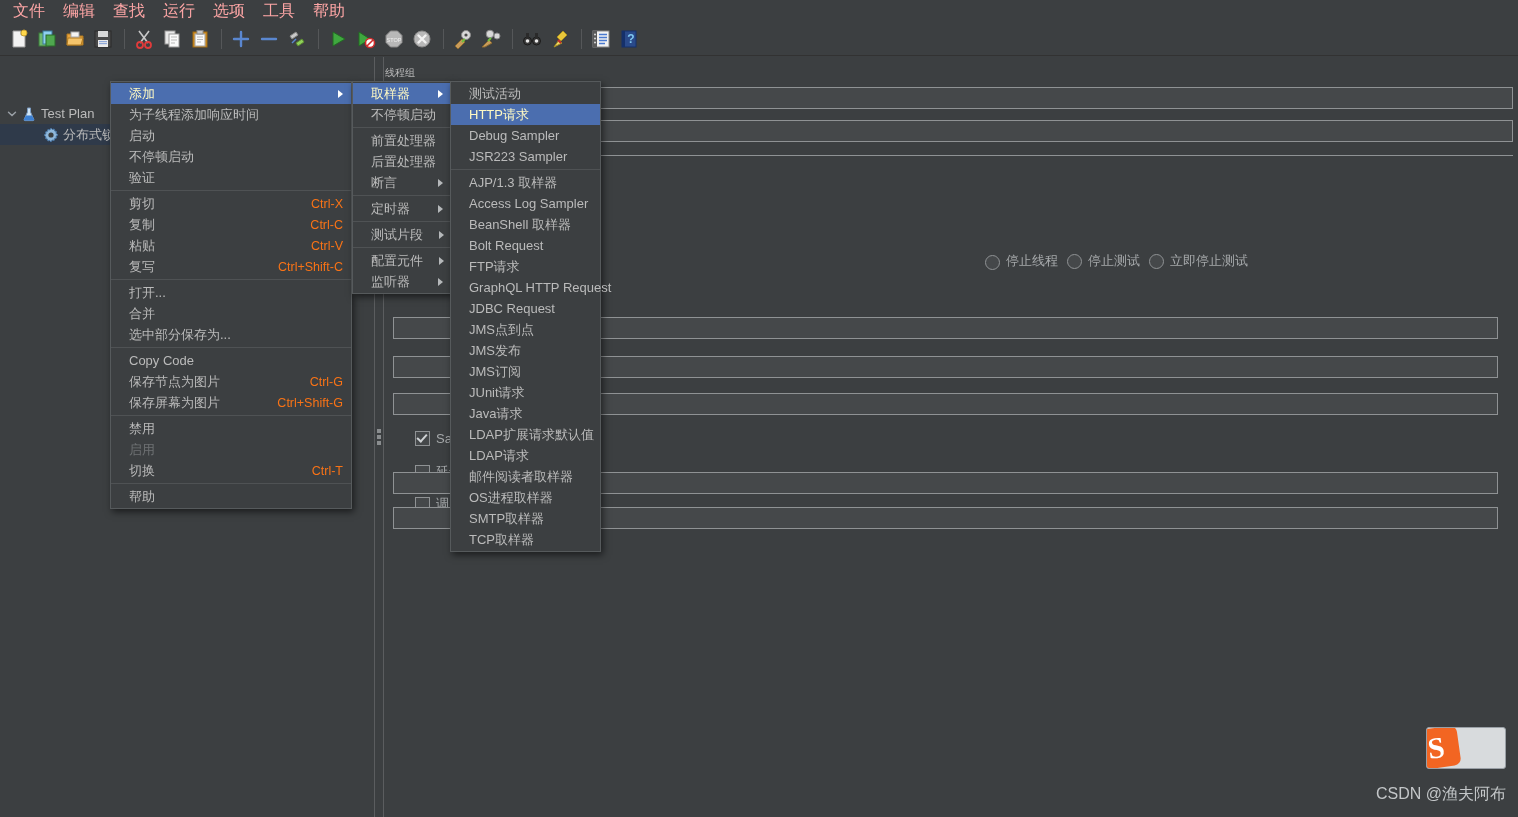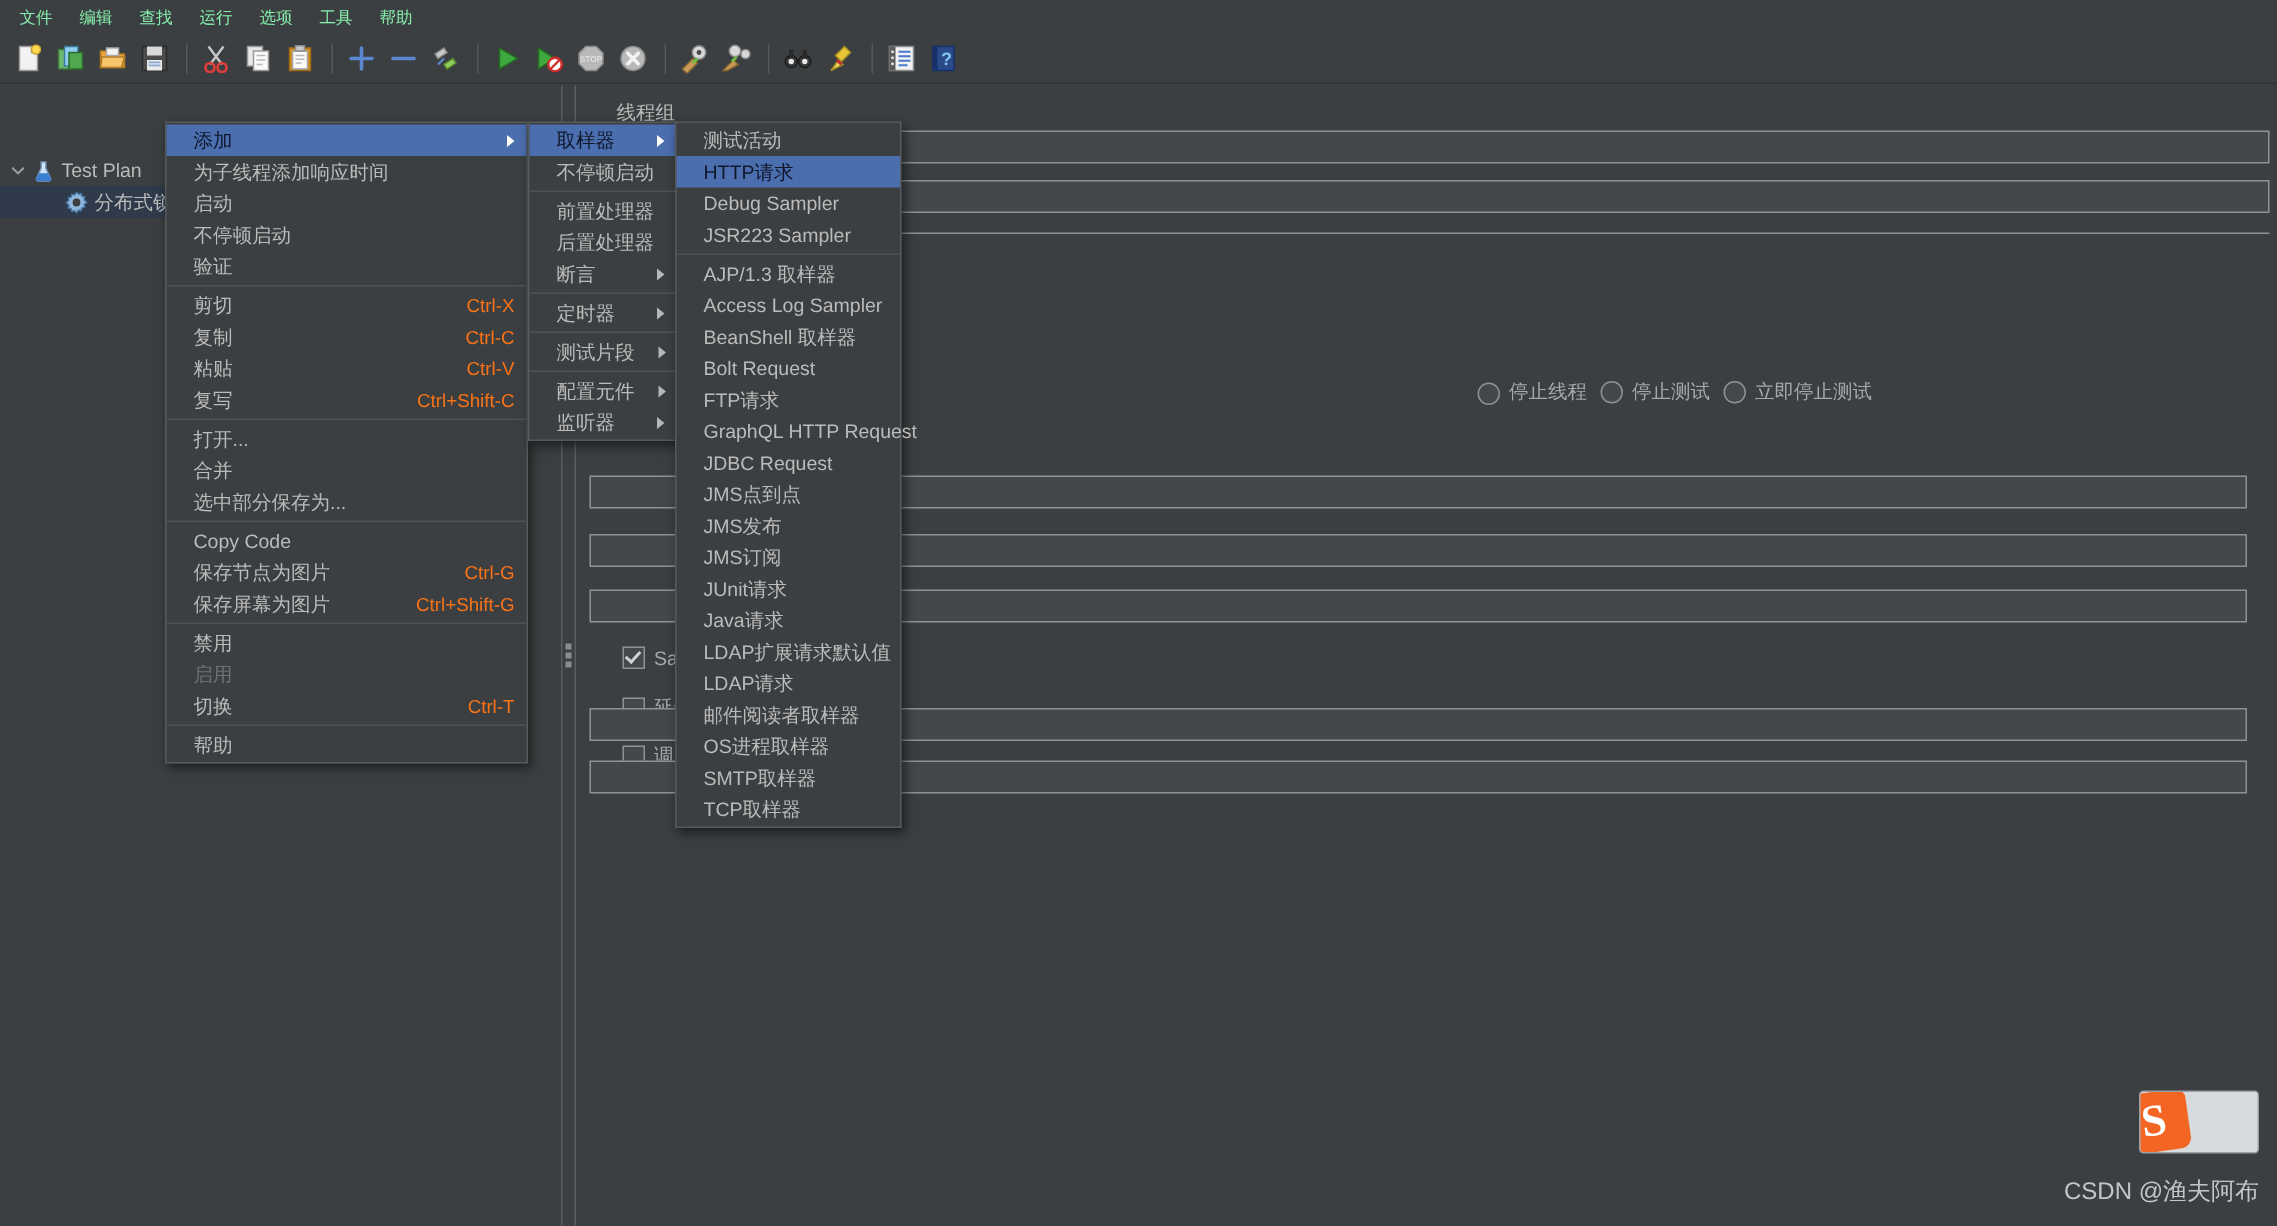--- a/index.html
+++ b/index.html
@@ -24,22 +24,22 @@
     position: absolute;
     left: 0; top: 0;
     width: 1518px; height: 23px;
     background: #3c3f41;
     display: flex;
     align-items: center;
     padding-left: 4px;
     box-sizing: border-box;
   }
   .menubar-item {
-    color: #86efac;
-    font-size: 11px;
+    color: #fca5a5;
+    font-size: 16px;
     padding: 2px 9px;
     cursor: default;
     white-space: nowrap;
   }
 
   
   .toolbar {
     position: absolute;
     left: 0; top: 23px;
     width: 1518px; height: 33px;
@@ -122,22 +122,22 @@
   
   .content {
     position: absolute;
     left: 385px; top: 57px;
     width: 1133px; height: 760px;
     background: #3c3f41;
     overflow: hidden;
   }
   .content-title {
     position: absolute;
-    left: 26px; top: 9px;
-    font-size: 13px;
+    left: 0; top: 9px;
+    font-size: 10px;
     color: #bbbbbb;
   }
   .form-label {
     position: absolute;
     font-size: 13px;
     color: #a6a9ab;
     white-space: nowrap;
   }
   .form-label.dim { color: #787a7c; }
   .textfield {
@@ -202,21 +202,21 @@
     display: flex;
     align-items: center;
     height: 21px;
     padding: 0 8px 0 18px;
     font-size: 13px;
     color: #bbbbbb;
     cursor: default;
     white-space: nowrap;
     position: relative;
   }
-  .mi.sel { background: #4b6eaf; color: #0f172a; }
+  .mi.sel { background: #4b6eaf; color: #fef9c3; }
   .mi.disabled { color: #6e7173; }
   .mi .label { flex: 1 1 auto; }
   .mi .accel {
     margin-left: 26px;
     color: #f97316;
     font-size: 12.5px;
   }
   .mi .arrow {
     margin-left: 16px;
     width: 0; height: 0;

